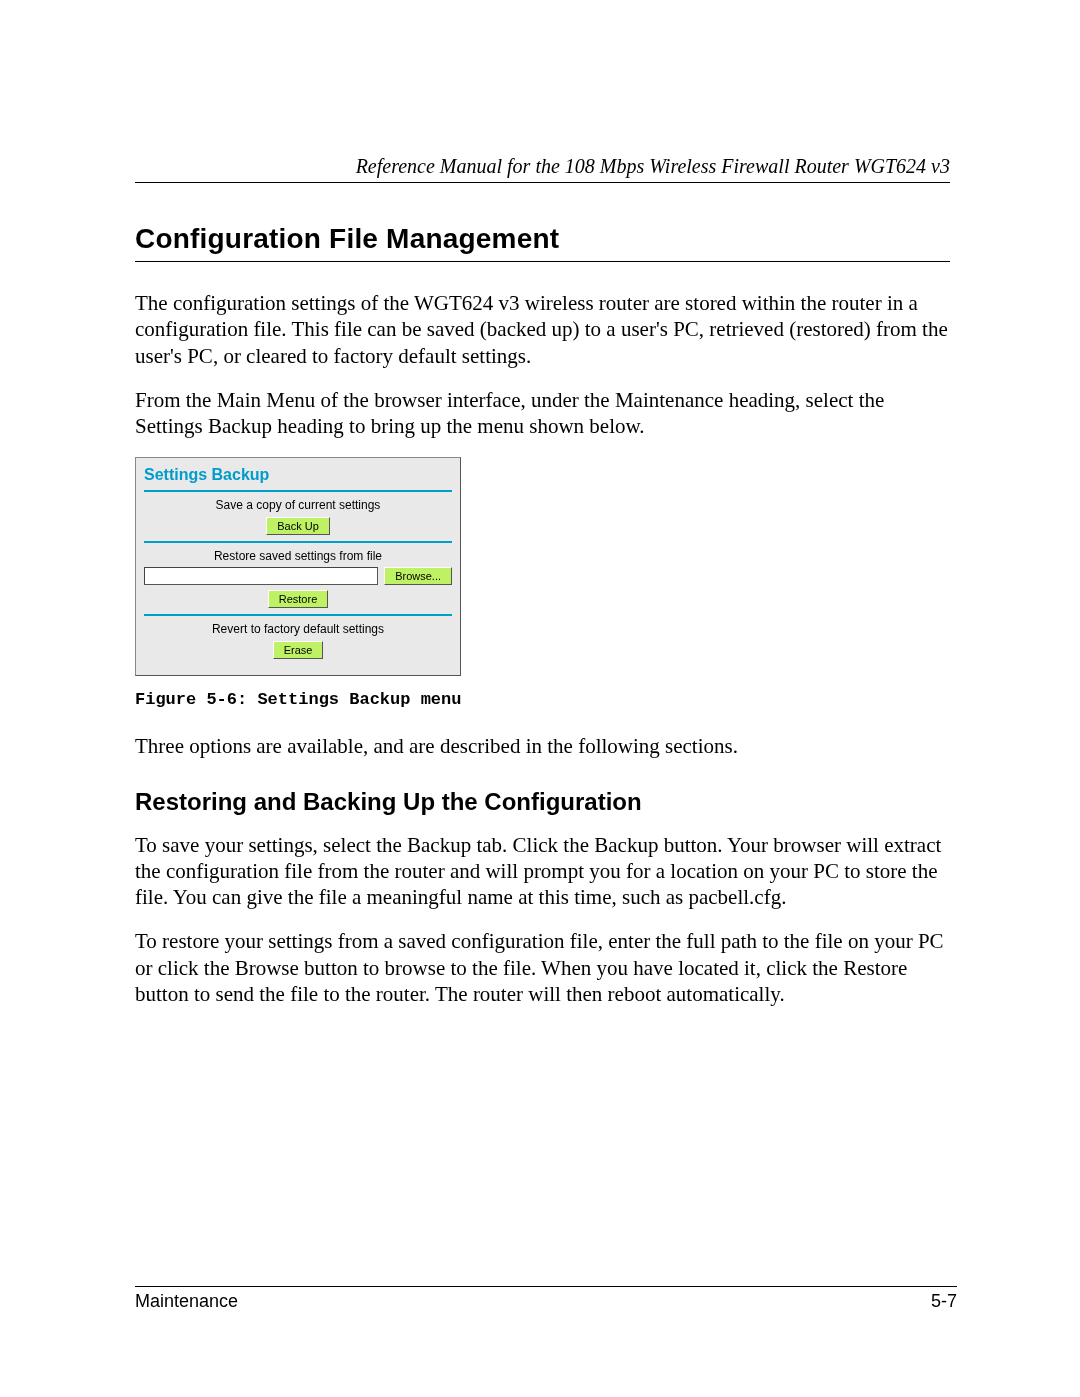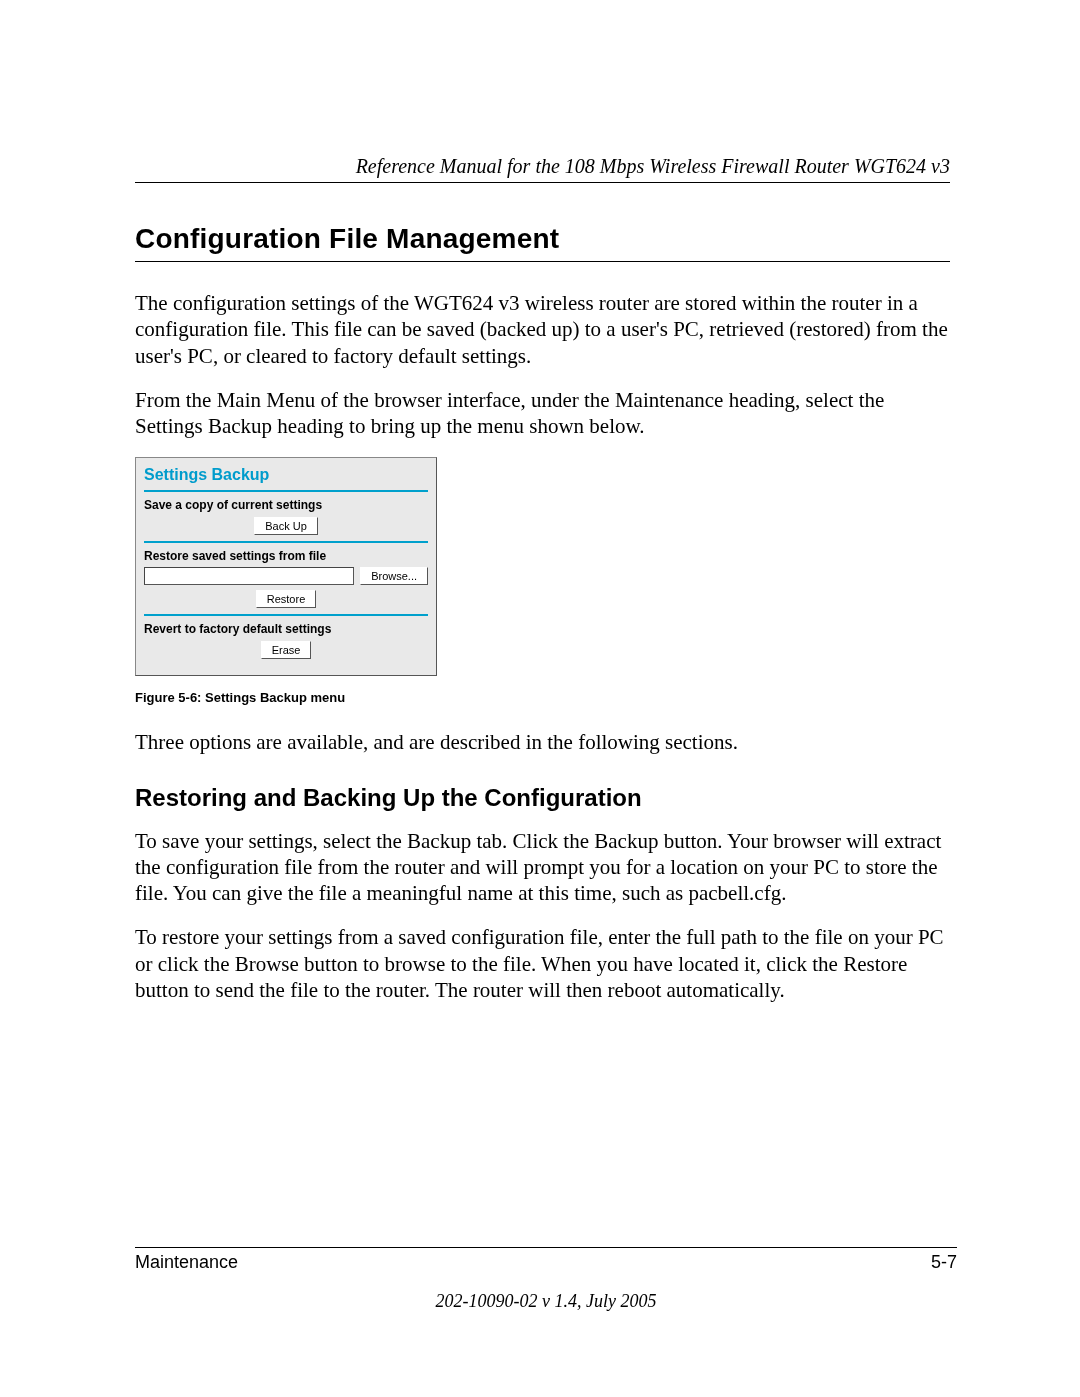--- a/index.html
+++ b/index.html
@@ -40,63 +40,64 @@
   }
   .body-p {
     font-size: 21px;
     line-height: 1.25;
     margin: 0 0 18px 0;
   }
   .figure-wrap {
     margin: 8px 0 14px 0;
   }
   .fig-caption {
-    font-family: Liberation Sans, sans-serif;
-    font-weight: bold;
-    font-size: 13px;
+    font-family: Liberation Mono, monospace;
+    font-weight: bold;
+    font-size: 17px;
     margin: 14px 0 24px 0;
   }
   .h2 {
     font-family: Arial, Helvetica, sans-serif;
     font-weight: bold;
     font-size: 24px;
     margin: 28px 0 16px 0;
   }
 
   
   .panel {
-    width: 302px;
+    width: 326px;
     border: 1px solid #888;
     border-bottom-color: #555;
     border-right-color: #555;
     background: #e9e9e9;
     font-family: Helvetica, Arial, sans-serif;
     box-sizing: border-box;
     padding: 4px 8px 10px 8px;
   }
   .panel-title {
     color: #009ccc;
     font-weight: bold;
     font-size: 16px;
     padding: 4px 0 6px 0;
   }
   .panel-hr {
     border: none;
     border-top: 2px solid #00a0cc;
     margin: 0 0 6px 0;
   }
   .panel-label {
-    font-weight: bold;
+    font-weight: normal;
     font-size: 12px;
     color: #000;
     margin: 6px 0 4px 0;
+    text-align: center;
   }
   .btn {
     display: inline-block;
-    background: #ffffff;
+    background: #bef264;
     border: 1px solid #555;
     border-top-color: #fff;
     border-left-color: #fff;
     font-size: 11px;
     font-family: Helvetica, Arial, sans-serif;
     padding: 2px 10px 2px 10px;
     color: #000;
     cursor: default;
   }
   .btn-row-center {
@@ -192,16 +193,15 @@
 
   <p class="body-p">To save your settings, select the Backup tab. Click the Backup button. Your browser will extract the configuration file from the router and will prompt you for a location on your PC to store the file. You can give the file a meaningful name at this time, such as pacbell.cfg.</p>
   <p class="body-p">To restore your settings from a saved configuration file, enter the full path to the file on your PC or click the Browse button to browse to the file. When you have located it, click the Restore button to send the file to the router. The router will then reboot automatically.</p>
 
   <div class="footer">
     <hr class="hr-thin">
     <div class="footer-row">
       <span>Maintenance</span>
       <span>5-7</span>
     </div>
-    <div class="footer-center">202-10090-02 v 1.4, July 2005</div>
   </div>
 
 </div>
 
 </body></html>

